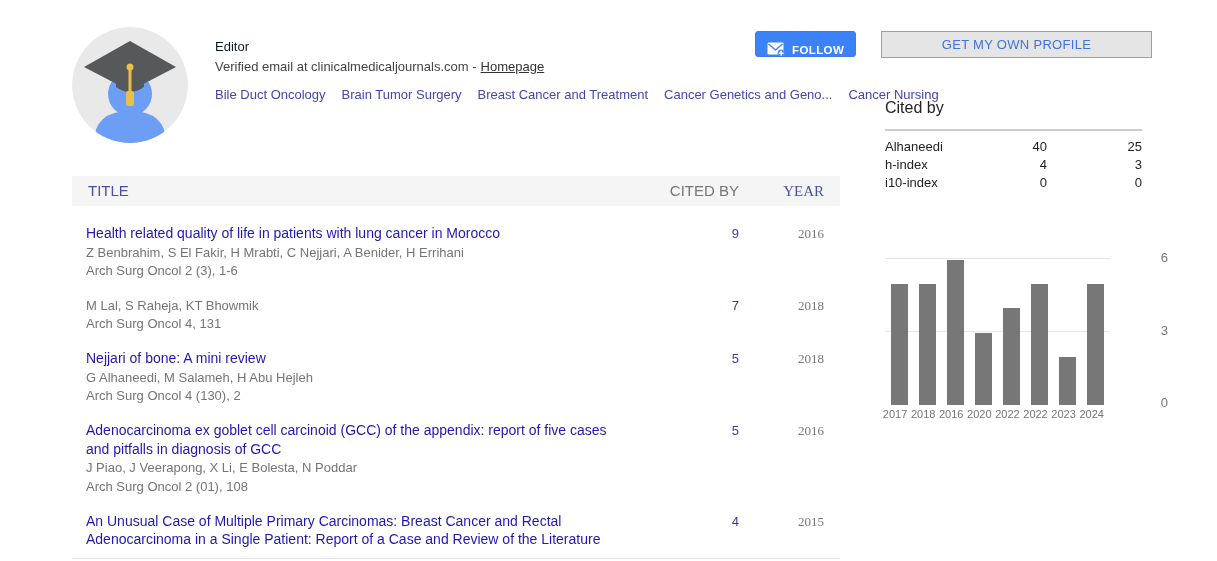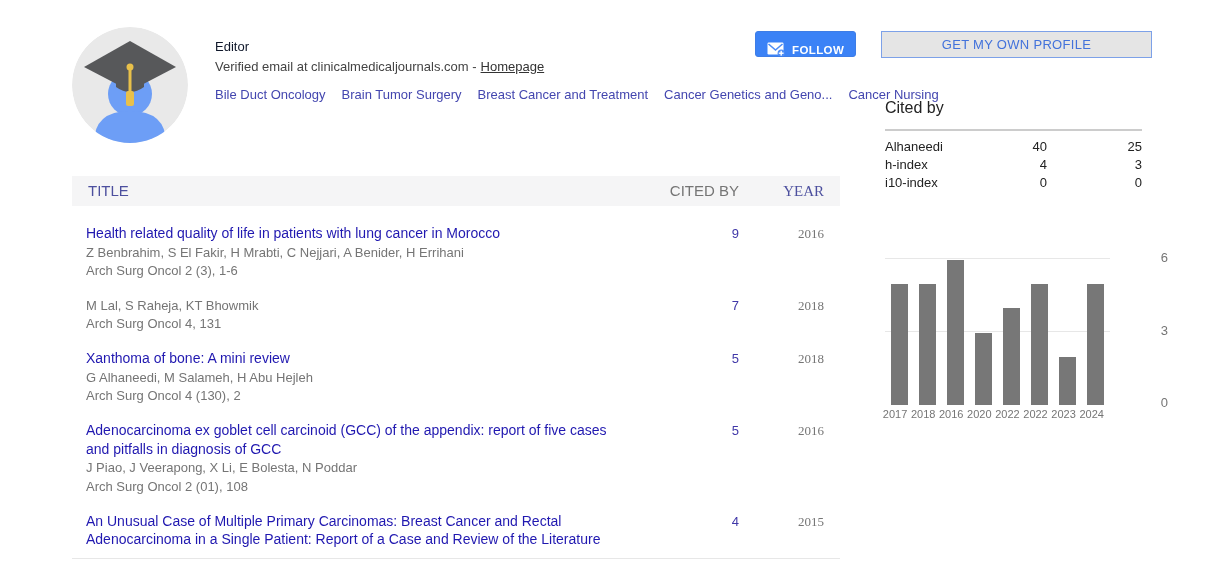--- a/index.html
+++ b/index.html
@@ -182,21 +182,21 @@
         <div class="article-venue">Arch Surg Oncol 4, 131</div>
       </div>
       <div class="col-cited">
           <a class="cited-count">7</a>
         </div>
       <div class="col-year"><span class="article-year">2018</span></div>
     </div>
 
     <div class="article-row">
       <div class="col-title">
-        <a class="article-title">Xanthoma of bone: A mini review</a>
+        <a class="article-title">Nejjari of bone: A mini review</a>
         <div class="article-authors">G Alhaneedi, M Salameh, H Abu Hejleh</div>
         <div class="article-venue">Arch Surg Oncol 4 (130), 2</div>
       </div>
       <div class="col-cited">
           <a class="cited-count">5</a>
         </div>
       <div class="col-year"><span class="article-year">2018</span></div>
     </div>
 
     <div class="article-row">

